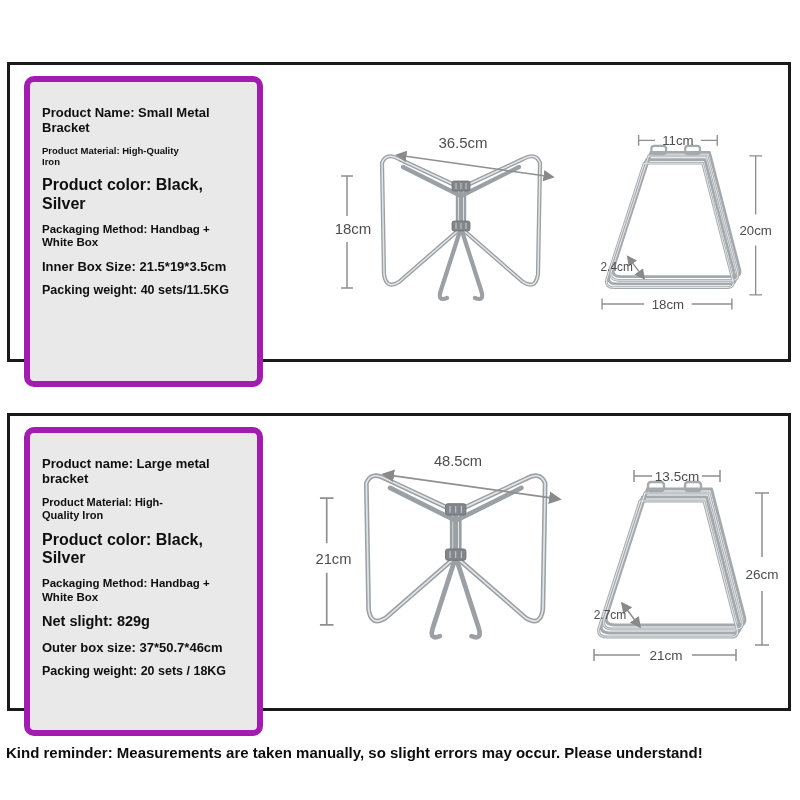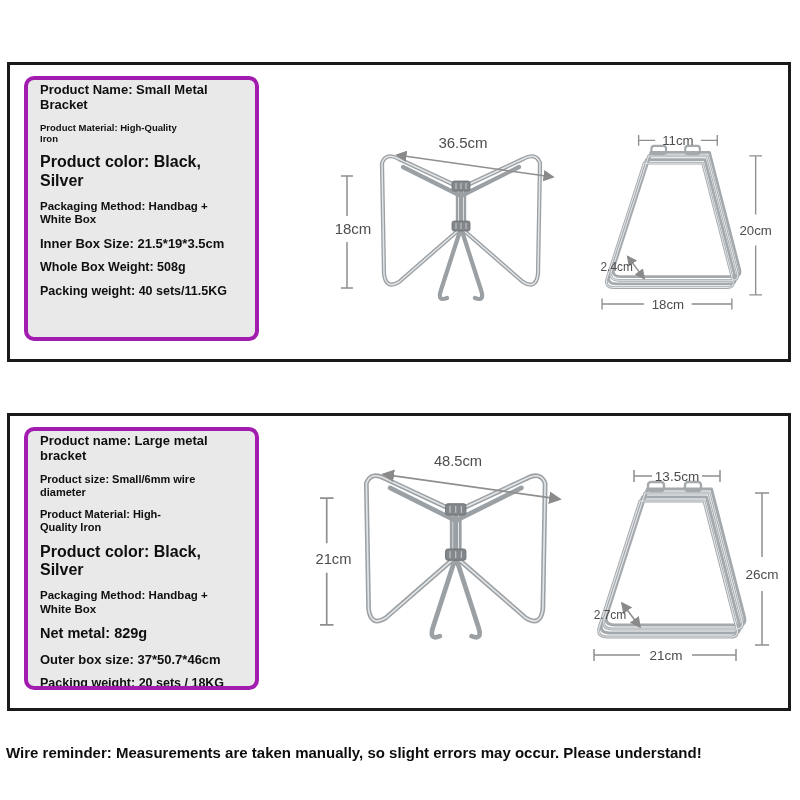--- a/index.html
+++ b/index.html
@@ -8,22 +8,22 @@
     font-family:"Liberation Sans","DejaVu Sans",sans-serif;overflow:hidden;
   }
   .panel{
     position:absolute;left:7px;width:778px;background:#ffffff;
     border:3px solid #1a1a1a;
   }
   #panel-small{top:62px;height:294px}
   #panel-large{top:413px;height:292px}
   .spec-card{
     position:absolute;left:14px;top:11px;width:203px;
-    background:#e9e9e9;border:4px solid #a21caf;border-radius:10px;
-    padding:2px 12px;overflow:hidden;
+    background:#e9e9e9;border:6px solid #a21caf;border-radius:10px;
+    padding:23px 12px;overflow:hidden;
   }
   #panel-small .spec-card{height:253px}
   #panel-large .spec-card{height:251px}
   .spec-line{
     font-weight:bold;color:#0f0f0f;line-height:1.18;
     margin:0 0 9px 0;white-space:pre-line;letter-spacing:0px;
   }
   .sz95{font-size:9.5px}
   .sz11{font-size:11px}
   .sz115{font-size:11.5px}
@@ -52,21 +52,20 @@
 
   <div class="spec-card">
     <div class="spec-line sz13">Product Name: Small Metal
 Bracket</div>
     <div class="spec-line sz95">Product Material: High-Quality
 Iron</div>
     <div class="spec-line sz135">Product color: Black, Silver</div>
     <div class="spec-line sz115">Packaging Method: Handbag +
 White Box</div>
     <div class="spec-line sz13">Inner Box Size: 21.5*19*3.5cm</div>
-    <div class="spec-line sz125">Whole Box Weight: 508g</div>
     <div class="spec-line sz125">Packing weight: 40 sets/11.5KG</div>
   </div>
 
   <svg class="fig" style="left:323px;top:64px;width:260px;height:207px" viewBox="0 0 260 205">
     <defs>
       <marker id="arr" viewBox="0 0 10 10" refX="8.5" refY="5" markerWidth="7.5" markerHeight="7.5" orient="auto-start-reverse">
         <path d="M0,0 L10,5 L0,10 z" fill="#8a8a8a"></path>
       </marker>
     </defs>
     <g>
@@ -114,27 +113,26 @@
       <text class="dt" x="78" y="203" text-anchor="middle" font-size="14.5">18cm</text>
     </g>
   </svg>
 </section>
 
 <section class="panel" id="panel-large">
 
   <div class="spec-card">
     <div class="spec-line sz13">Product name: Large metal
 bracket</div>
-    <div class="spec-line sz11">Product size: Small/6mm wire diameter</div>
     <div class="spec-line sz11">Product Material: High-
 Quality Iron</div>
     <div class="spec-line sz135">Product color: Black, Silver</div>
     <div class="spec-line sz115">Packaging Method: Handbag +
 White Box</div>
-    <div class="spec-line sz145">Net metal: 829g</div>
+    <div class="spec-line sz145">Net slight: 829g</div>
     <div class="spec-line sz13">Outer box size: 37*50.7*46cm</div>
     <div class="spec-line sz125">Packing weight: 20 sets / 18KG</div>
   </div>
 
   <svg class="fig" style="left:298px;top:30px;width:300px;height:232px" viewBox="0 0 260 205">
     <g>
       <path class="wb" d="M128,58 L66,29 Q53,22 49,33 L51,144 Q53,160 66,152 L128,98 Z"></path>
       <path class="wb" d="M128,58 L190,29 Q203,22 207,33 L205,144 Q203,160 190,152 L128,98 Z"></path>
       <path class="wb" d="M128,66 L70,37 M128,66 L186,37"></path>
       <path class="wb" d="M128,98 L108,160 Q104,172 114,168 M128,98 L148,160 Q152,172 142,168"></path>
@@ -173,13 +171,13 @@
       <path class="dl" d="M167,36 L181,36 M174,36 L174,100 M174,134 L174,188 M167,188 L181,188"></path>
       <text class="dt" x="174" y="122" text-anchor="middle" font-size="13.5">26cm</text>
       <line class="dl" x1="34" y1="146" x2="52" y2="170" marker-start="url(#arr)" marker-end="url(#arr)"></line>
       <text class="dt" x="22" y="162" text-anchor="middle" font-size="12">2.7cm</text>
       <path class="dl" d="M6,192 L6,204 M6,198 L52,198 M104,198 L148,198 M148,192 L148,204"></path>
       <text class="dt" x="78" y="203" text-anchor="middle" font-size="13.5">21cm</text>
     </g>
   </svg>
 </section>
 
-<div class="footer-note">Wire reminder: Measurements are taken manually, so slight errors may occur. Please understand!</div>
+<div class="footer-note">Kind reminder: Measurements are taken manually, so slight errors may occur. Please understand!</div>
 
 </body></html>

